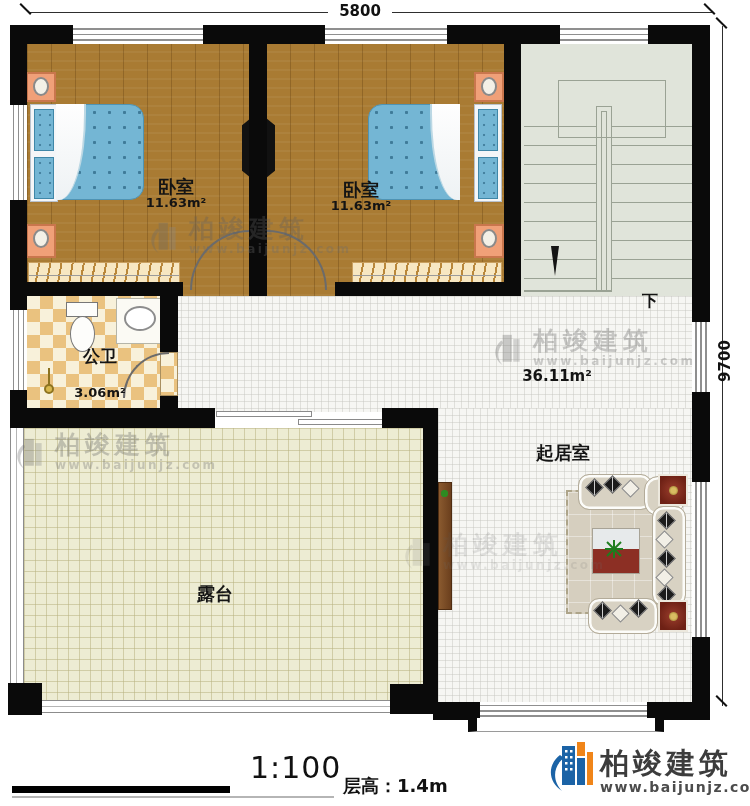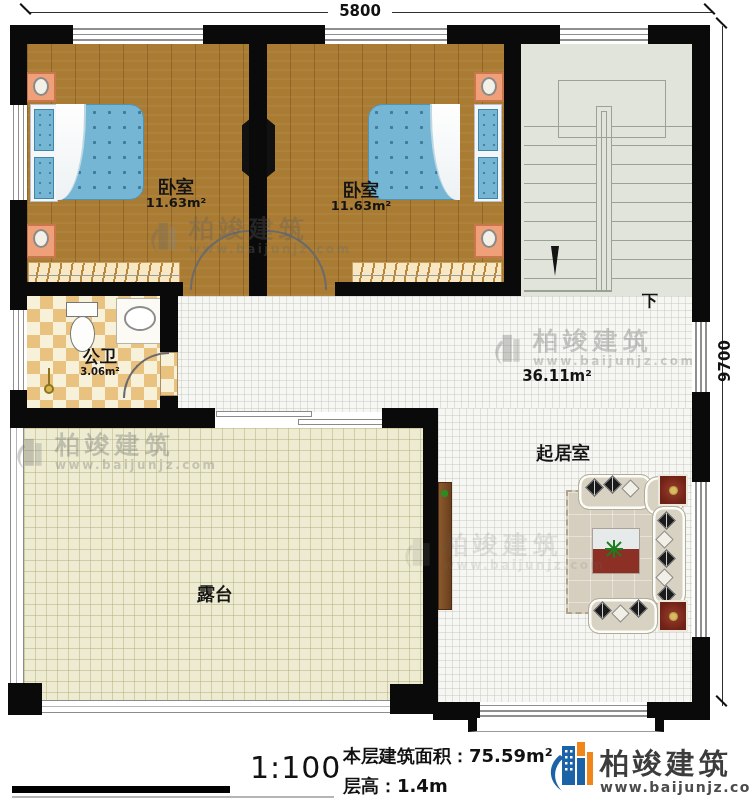--- a/index.html
+++ b/index.html
@@ -204,21 +204,21 @@
   <div class="abs" style="left:468px;top:718px;width:196px;height:14px;background:#fff;border-left:9px solid #0a0a0a;border-right:9px solid #0a0a0a;border-bottom:1px solid #9a9a9a;box-sizing:border-box;"></div>
 
   <div class="rail-v" style="left:10px;top:428px;width:14px;height:255px;background-color:#fff;"></div>
   <div class="rail-h" style="left:42px;top:700px;width:348px;height:13px;background-color:#fff;"></div>
 
   <div class="lbl" style="left:140px;top:177px;width:72px;font-size:18px;">卧室</div>
   <div class="lbl" style="left:140px;top:196px;width:72px;font-size:13px;">11.63m²</div>
   <div class="lbl" style="left:325px;top:180px;width:72px;font-size:18px;">卧室</div>
   <div class="lbl" style="left:325px;top:199px;width:72px;font-size:13px;">11.63m²</div>
   <div class="lbl" style="left:52px;top:347px;width:96px;font-size:17px;">公卫</div>
-  <div class="lbl" style="left:52px;top:366px;width:96px;font-size:10px;">3.06m²</div>
+  <div class="lbl" style="left:52px;top:386px;width:96px;font-size:13px;">3.06m²</div>
   <div class="lbl" style="left:517px;top:368px;width:80px;font-size:15px;">36.11m²</div>
   <div class="lbl" style="left:523px;top:443px;width:80px;font-size:18px;">起居室</div>
   <div class="lbl" style="left:180px;top:584px;width:70px;font-size:18px;">露台</div>
   <div class="lbl" style="left:636px;top:292px;width:28px;font-size:16px;">下</div>
 
   <div class="wm" style="left:148px;top:216px;">
     <svg width="34" height="38" viewBox="0 0 48 52">
         <path d="M13 14 C 1 24 2 40 15 49 C 6 39 7 25 17 17 Z" fill="#6a6a6a"></path>
         <rect x="15" y="6" width="13" height="38" fill="#6a6a6a"></rect>
         <rect x="30" y="12" width="9" height="32" fill="#8a8a8a"></rect>
@@ -258,21 +258,20 @@
       </svg>
     <div>
         <div class="t1">柏竣建筑</div>
          <div class="t2">www.baijunjz.com</div>
       </div>
   </div>
 
   <div class="abs" style="left:12px;top:786px;width:218px;height:7px;background:#000;"></div>
   <div class="abs" style="left:12px;top:796px;width:322px;height:2px;background:#b5b5b5;"></div>
   <div class="ft-scale" style="left:250px;top:750px;">1:100</div>
-  <div class="ft-line" style="left:343px;top:744px;">本层建筑面积：75.59m²</div>
   <div class="ft-line" style="left:343px;top:774px;">层高：1.4m</div>
 
   <div class="abs" style="left:546px;top:740px;width:50px;height:54px;">
     <svg width="50" height="54" viewBox="0 0 50 54">
       <path d="M14 15 C 1 25 2 42 16 51 C 6 41 7 26 18 18 Z" fill="#1b63a6"></path>
       <rect x="16" y="6" width="13" height="39" fill="#1b63a6"></rect>
       <rect x="19" y="10" width="2.5" height="2.5" fill="#fff"></rect>
         <rect x="24" y="10" width="2.5" height="2.5" fill="#fff"></rect>
       <rect x="19" y="16" width="2.5" height="2.5" fill="#fff"></rect>
         <rect x="24" y="16" width="2.5" height="2.5" fill="#fff"></rect>

